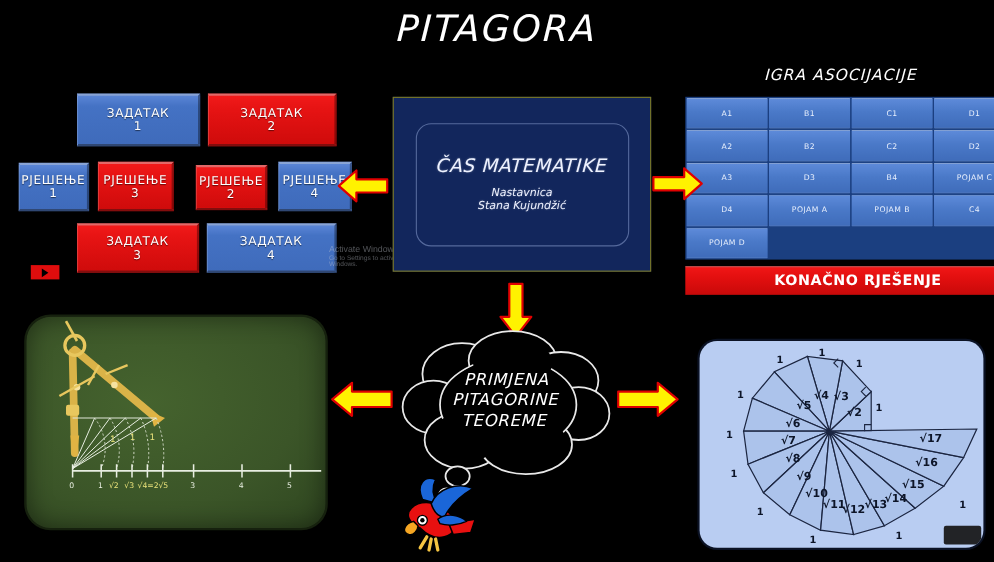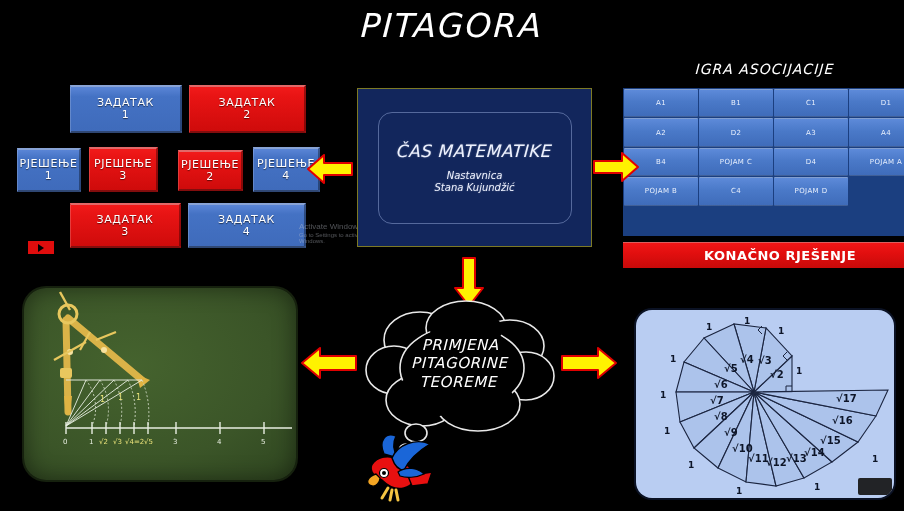--- a/index.html
+++ b/index.html
@@ -201,25 +201,27 @@
 </div>
 
 <div id="assoc-title">IGRA ASOCIJACIJE</div>
 <div id="assoc-panel">
   <div class="assoc-cell">A1</div>
   <div class="assoc-cell">B1</div>
   <div class="assoc-cell">C1</div>
   <div class="assoc-cell">D1</div>
 
   <div class="assoc-cell">A2</div>
+  <div class="assoc-cell">B2</div>
+  <div class="assoc-cell">C2</div>
   <div class="assoc-cell">D2</div>
 
   <div class="assoc-cell">A3</div>
-
-  <div class="assoc-cell">A4</div>
+  <div class="assoc-cell">D3</div>
+
   <div class="assoc-cell">B4</div>
   <div class="assoc-cell">POJAM C</div>
   <div class="assoc-cell">D4</div>
 
   <div class="assoc-cell">POJAM A</div>
   <div class="assoc-cell">POJAM B</div>
   <div class="assoc-cell">C4</div>
   <div class="assoc-cell">POJAM D</div>
 </div>
 <div id="final-solution">KONAČNO RJEŠENJE</div>

